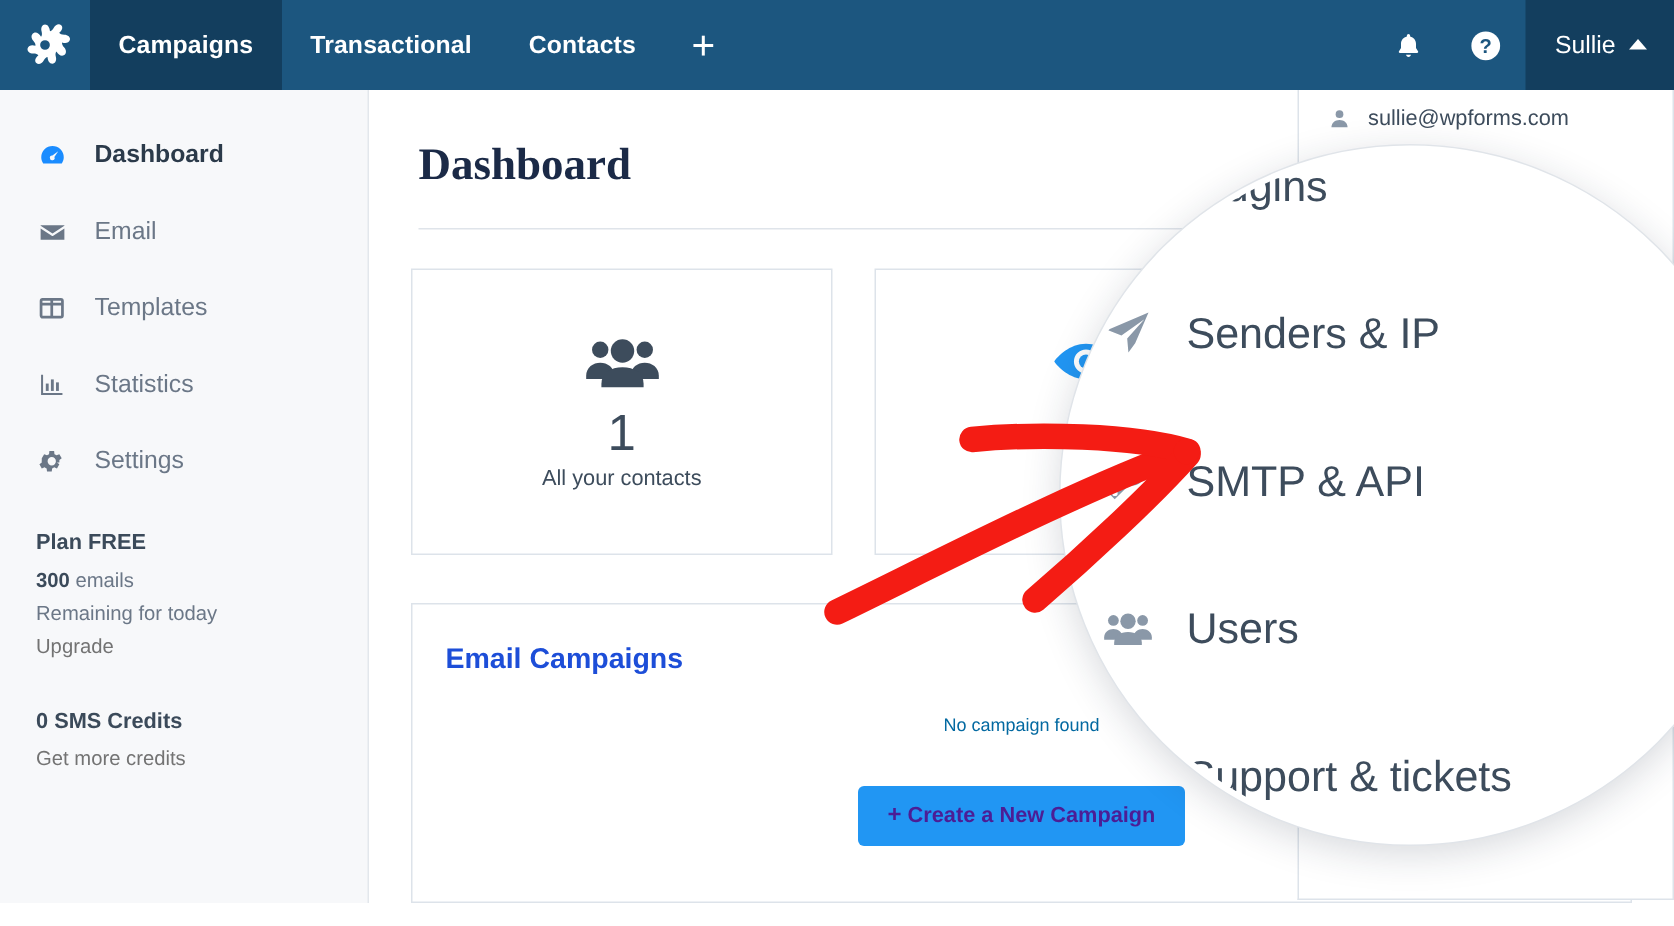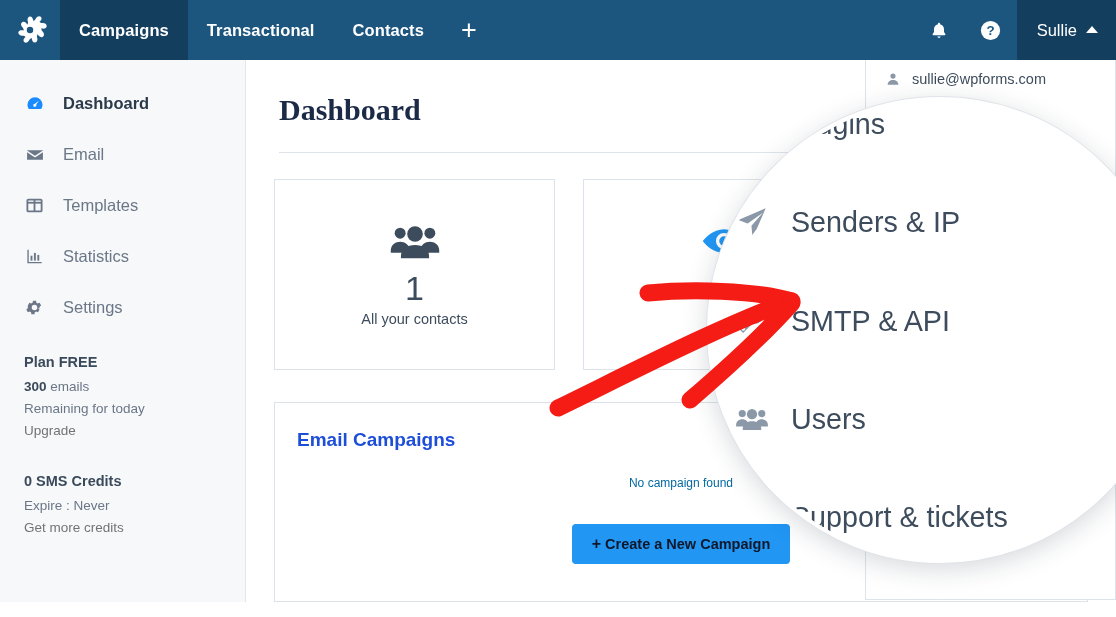--- a/index.html
+++ b/index.html
@@ -87,21 +87,21 @@
   .card .c-lab { font-size: 14.5px; color: #3d4c5c; margin-top: 3px; }
 
   .panel {
     margin: 32px 28px 0 28px; border: 1px solid #dde3ea; background:#fff;
     height: 200px; position: relative;
   }
   .panel-title { font-size: 19px; font-weight: bold; color:#1d4ed8; margin: 26px 0 0 22px; }
   .panel-empty { text-align:center; font-size: 12px; color:#0369a1; margin-top: 25px; }
   .cta {
     display: block; margin: 34px auto 0 auto; border: none; cursor: pointer;
-    background: #2196f3; color:#0f172a; font-size: 14.5px; font-weight: bold;
+    background: #2196f3; color:#4c1d95; font-size: 14.5px; font-weight: bold;
     padding: 11px 20px; border-radius: 4px;
     font-family: "Liberation Sans", sans-serif;
   }
   .cta .plus { font-size: 16px; margin-right: 4px; }
 
   
   .dropdown {
     position: absolute; left: 865px; top: 60px; width: 251px; height: 540px;
     background: #fff; border: 1px solid #dde3ea; border-top: none;
     z-index: 6; overflow: hidden;
@@ -236,21 +236,20 @@
       <div class="block-title">Plan FREE</div>
       <div class="block-line">
         <b>300</b><span> emails</span>
       </div>
       <div class="block-line">Remaining for today</div>
       <div class="block-link">Upgrade</div>
     </div>
 
     <div class="side-block sms">
       <div class="block-title">0 SMS Credits</div>
-      <div class="block-line">Expire : Never</div>
       <div class="block-link">Get more credits</div>
     </div>
   </div>
 
   <div class="main">
     <div class="page-title">Dashboard</div>
     <div class="title-rule"></div>
 
     <div class="cards">
       <div class="card">

